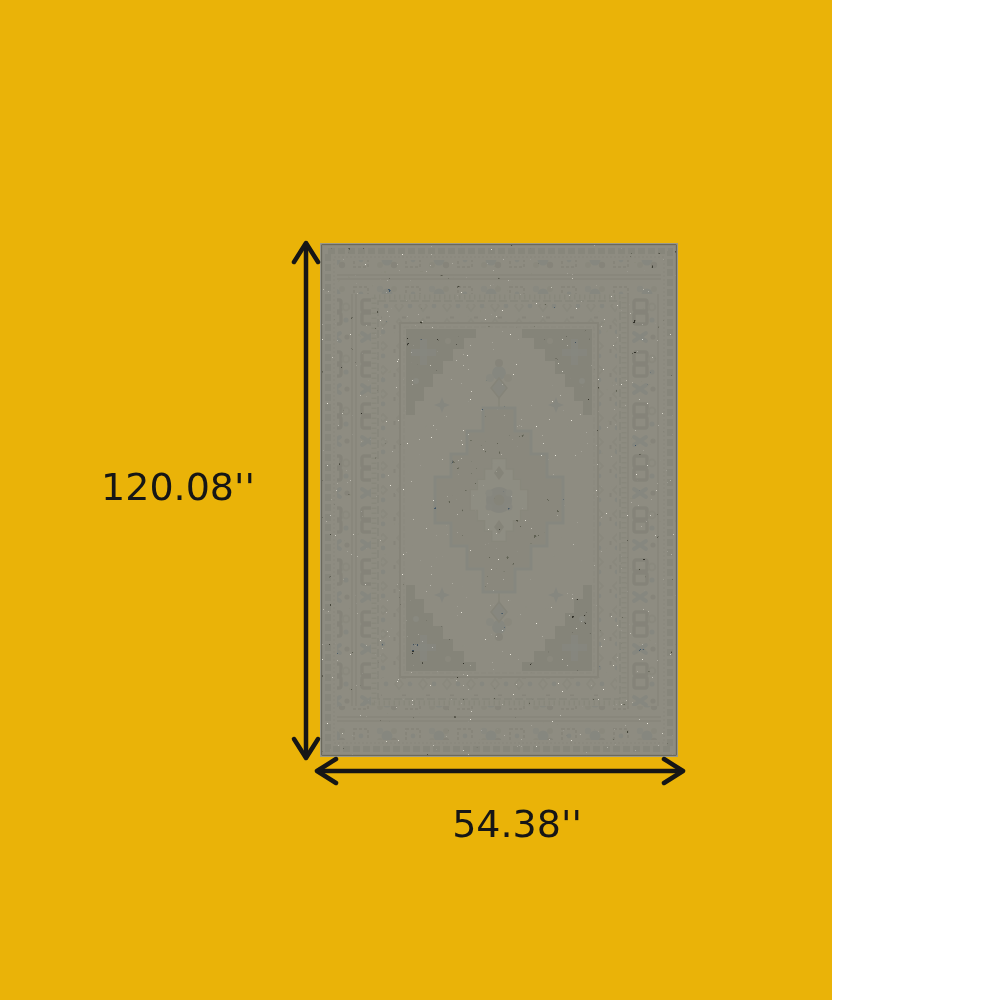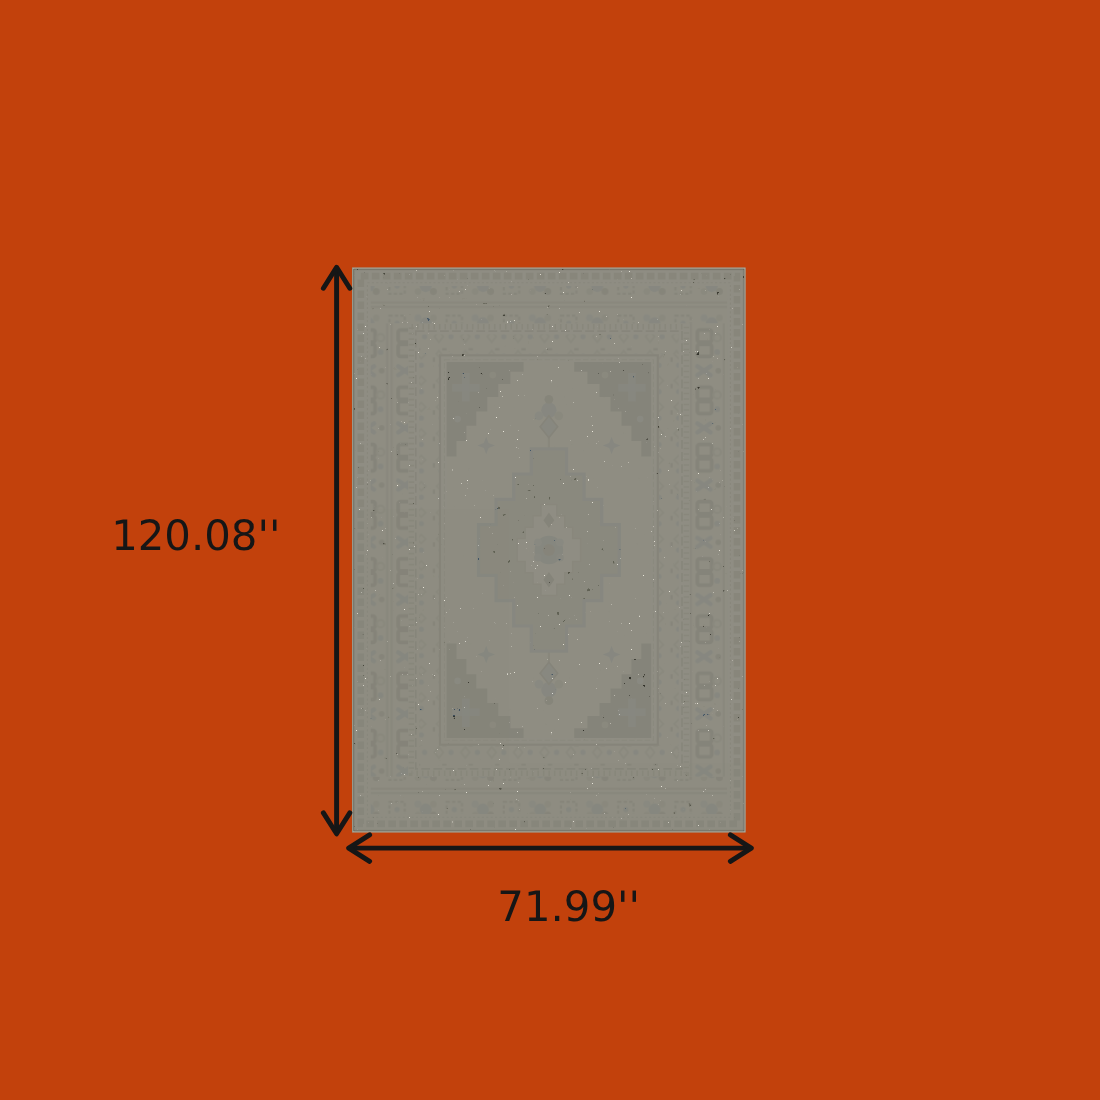--- a/index.html
+++ b/index.html
@@ -1,17 +1,17 @@
 <!DOCTYPE html>
 <html><head>
 <meta charset="utf-8">
 <style>
   html,body{margin:0;padding:0;background:#ffffff;}
   .stage{
-    position:relative;width:1000px;height:1000px;background:#c2410c;
+    position:relative;width:832px;height:1000px;background:#eab308;
     font-family:"DejaVu Sans","Liberation Sans",sans-serif;overflow:hidden;
   }
   .rug{position:absolute;left:320px;top:243px;width:358px;height:514px;}
   .dims{position:absolute;left:0;top:0;width:1000px;height:1000px;pointer-events:none;}
   .dim-label{
     position:absolute;color:#161616;font-size:38px;letter-spacing:0px;
     text-align:center;line-height:1.1;white-space:nowrap;
   }
   .dim-label.height{left:58px;top:467px;width:240px;}
   .dim-label.width{left:397px;top:804px;width:240px;}
@@ -163,15 +163,15 @@
     </g>
     <g stroke="#161616" stroke-width="4.5" fill="none" stroke-linecap="round" stroke-linejoin="round">
       <path d="M320 771 L680 771"></path>
       <path d="M336 759 L317 771 L336 783"></path>
       <path d="M664 759 L683 771 L664 783"></path>
     </g>
   </svg>
 
   <div class="dim-label height">120.08''</div>
 
-  <div class="dim-label width">71.99''</div>
+  <div class="dim-label width">54.38''</div>
 
 </div>
 
 </body></html>

